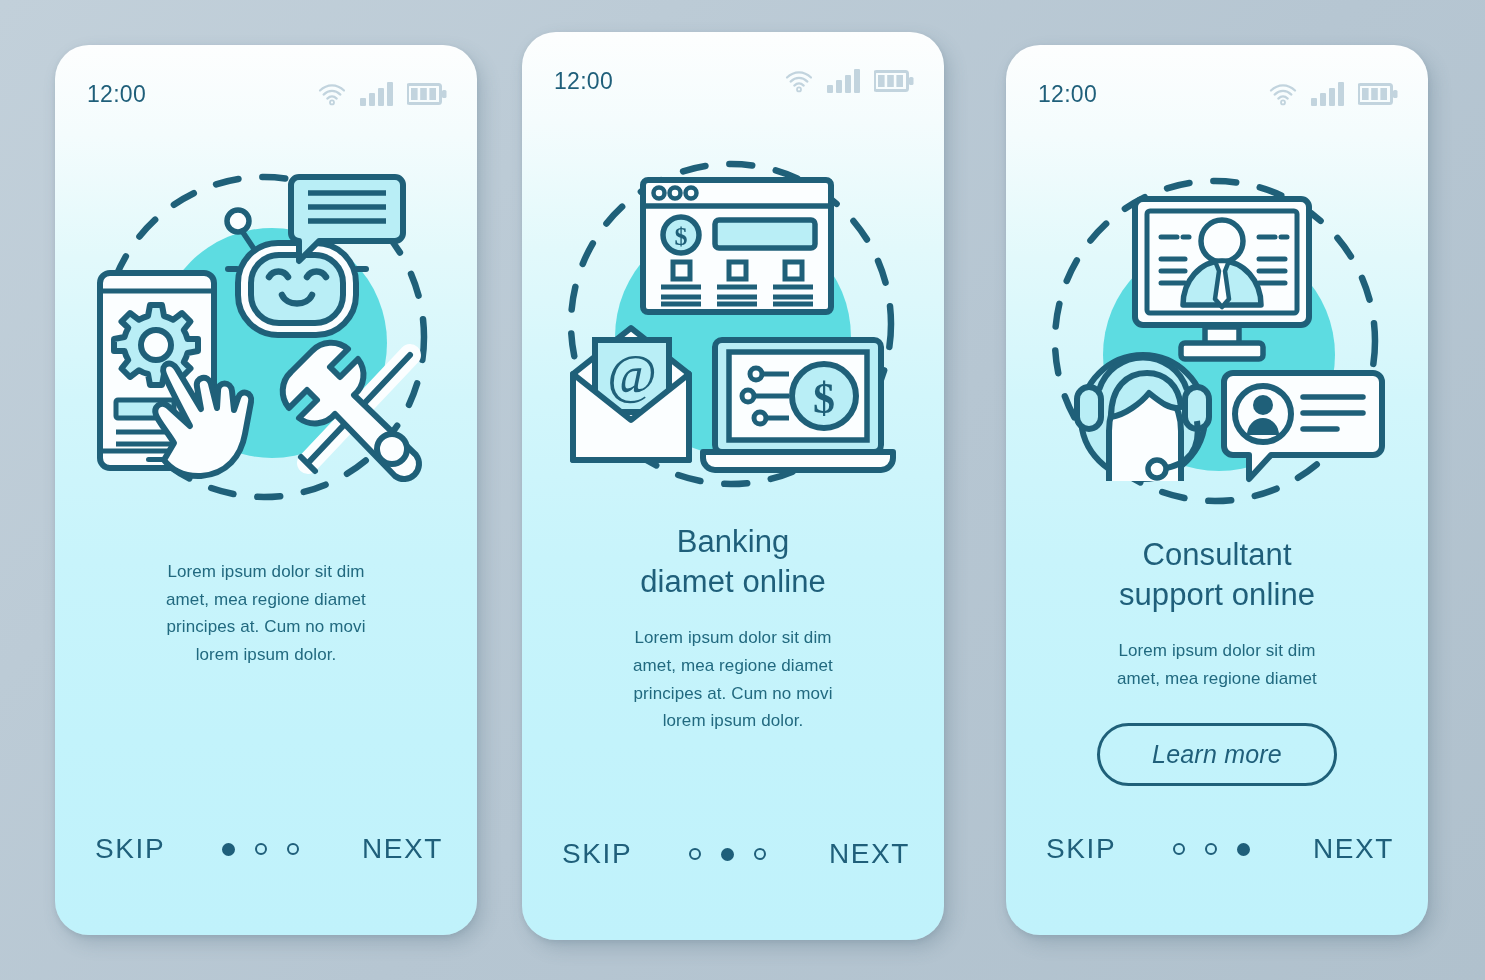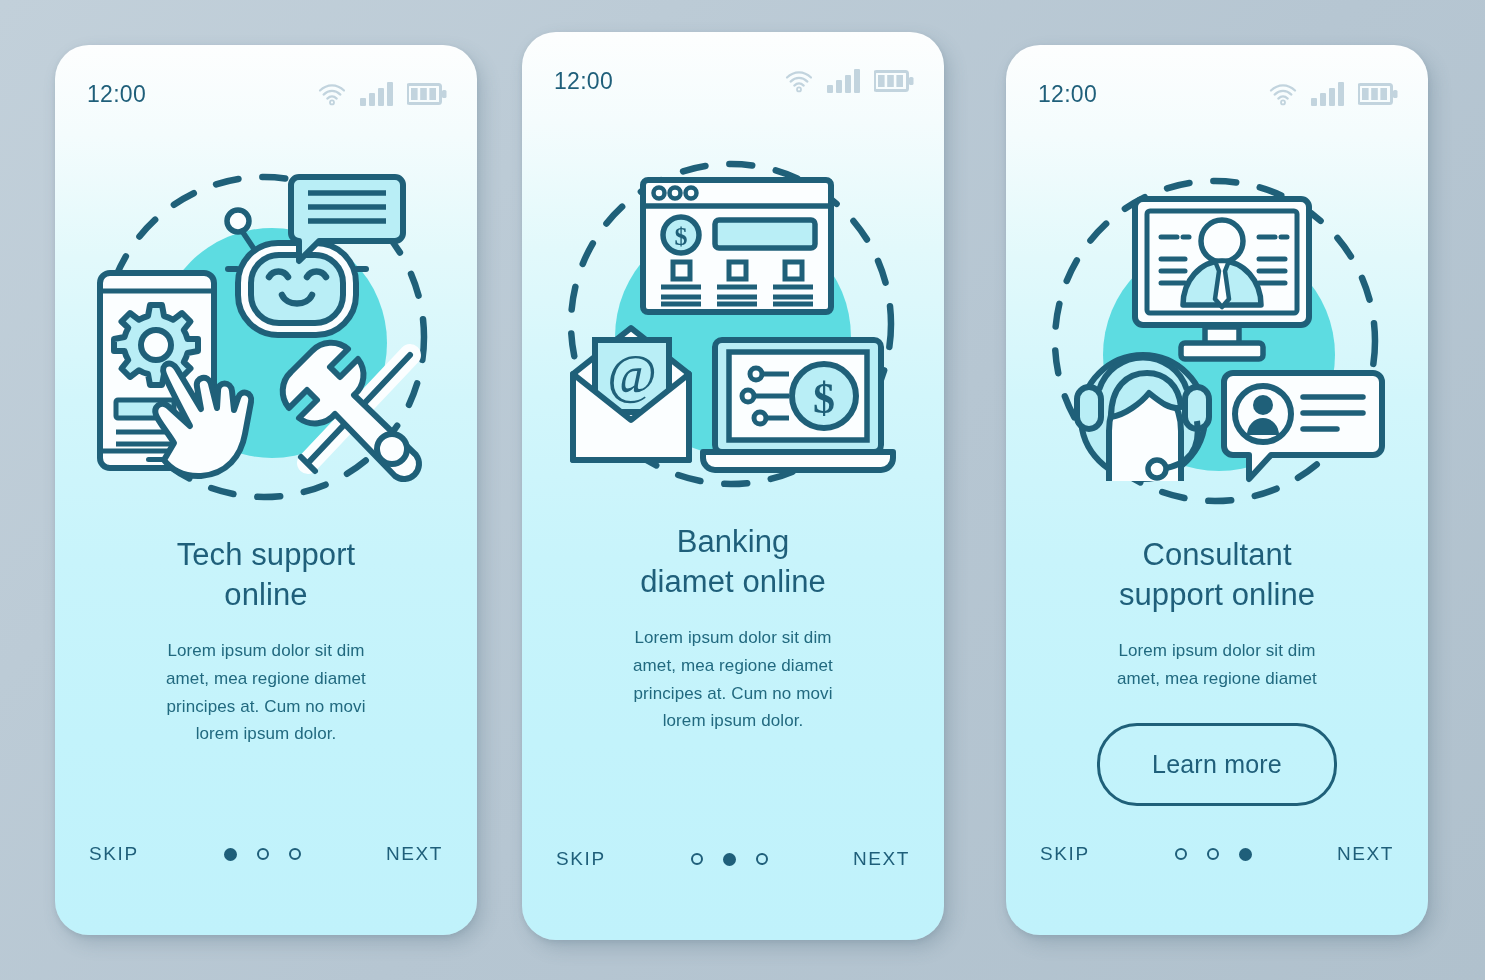--- a/index.html
+++ b/index.html
@@ -81,45 +81,47 @@
     margin-top: 23px;
     font-size: 17px;
     line-height: 1.63;
     color: #21697f;
     white-space: pre-line;
     letter-spacing: 0.1px;
   }
   .learn-more {
     display: inline-block;
     margin-top: 30px;
-    padding: 24px 52px;
+    padding: 14px 52px;
     border: 3px solid #1f6079;
     border-radius: 40px;
     background: transparent;
     color: #1f5f7a;
     font-size: 25px;
     font-family: "Liberation Sans", sans-serif;
     cursor: pointer;
     letter-spacing: 0.2px;
+    font-style: italic;
   }
 
   
   .bottomnav {
     position: absolute;
     left: 34px; right: 34px;
     bottom: 70px;
     display: flex; align-items: center; justify-content: space-between;
   }
   .navbtn {
     background: none; border: none; padding: 0;
     font-family: "Liberation Sans", sans-serif;
-    font-size: 19px;
+    font-size: 28px;
     letter-spacing: 1.6px;
     color: #1f5f7a;
     cursor: pointer;
+    margin-left: 6px;
   }
   .dots { display: flex; align-items: center; gap: 20px; }
   .dot {
     width: 12px; height: 12px;
     border-radius: 50%;
     border: 2.5px solid #1f5f7a;
     background: transparent;
     cursor: pointer;
   }
   .dot.active { background: #1f5f7a; width: 13px; height: 13px; }
@@ -227,22 +229,20 @@
 
           <g>
             <path d="M228,186 a26,26 0 0 1 36,-2 l-18,18 10,10 18,-18 a26,26 0 0 1 -4,36 l62,60 a15,15 0 0 1 -21,21 l-60,-62 a26,26 0 0 1 -36,4 l18,-18 -10,-10 -18,18 a26,26 0 0 1 2,-36 z" transform="translate(-2,0)" fill="#fbfeff" stroke="#1f6079" stroke-width="6" stroke-linejoin="round"></path>
             <circle cx="306" cy="284" r="15" fill="#fbfeff" stroke="#1f6079" stroke-width="6"></circle>
           </g>
         </g>
       </svg>
     </div>
 
     <div class="textblock">
-      <div class="title">Tech support
-online</div>
       <div class="desc">Lorem ipsum dolor sit dim
 amet, mea regione diamet
 principes at. Cum no movi
 lorem ipsum dolor.</div>
     </div>
 
     <div class="bottomnav">
       <button class="navbtn">SKIP</button>
       <div class="dots">
         <span class="dot active"></span>

